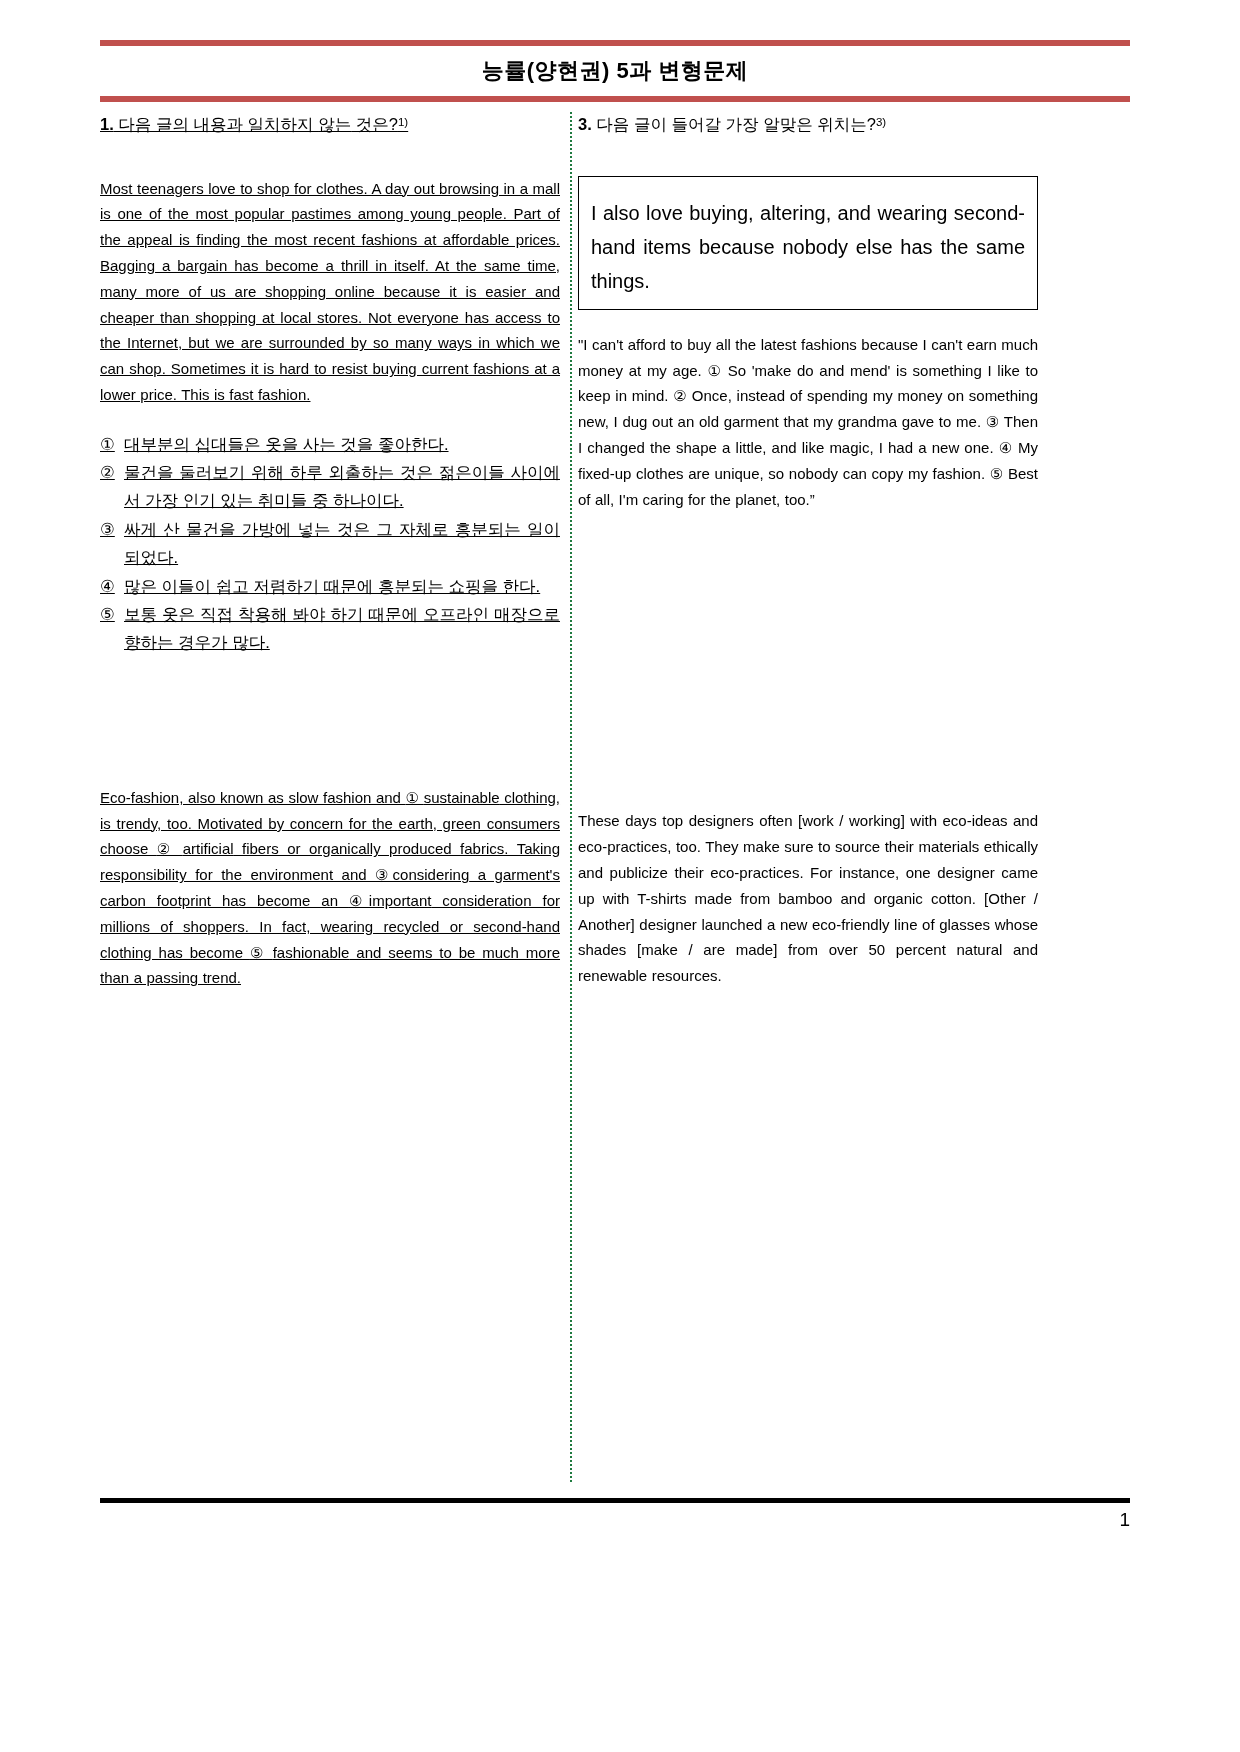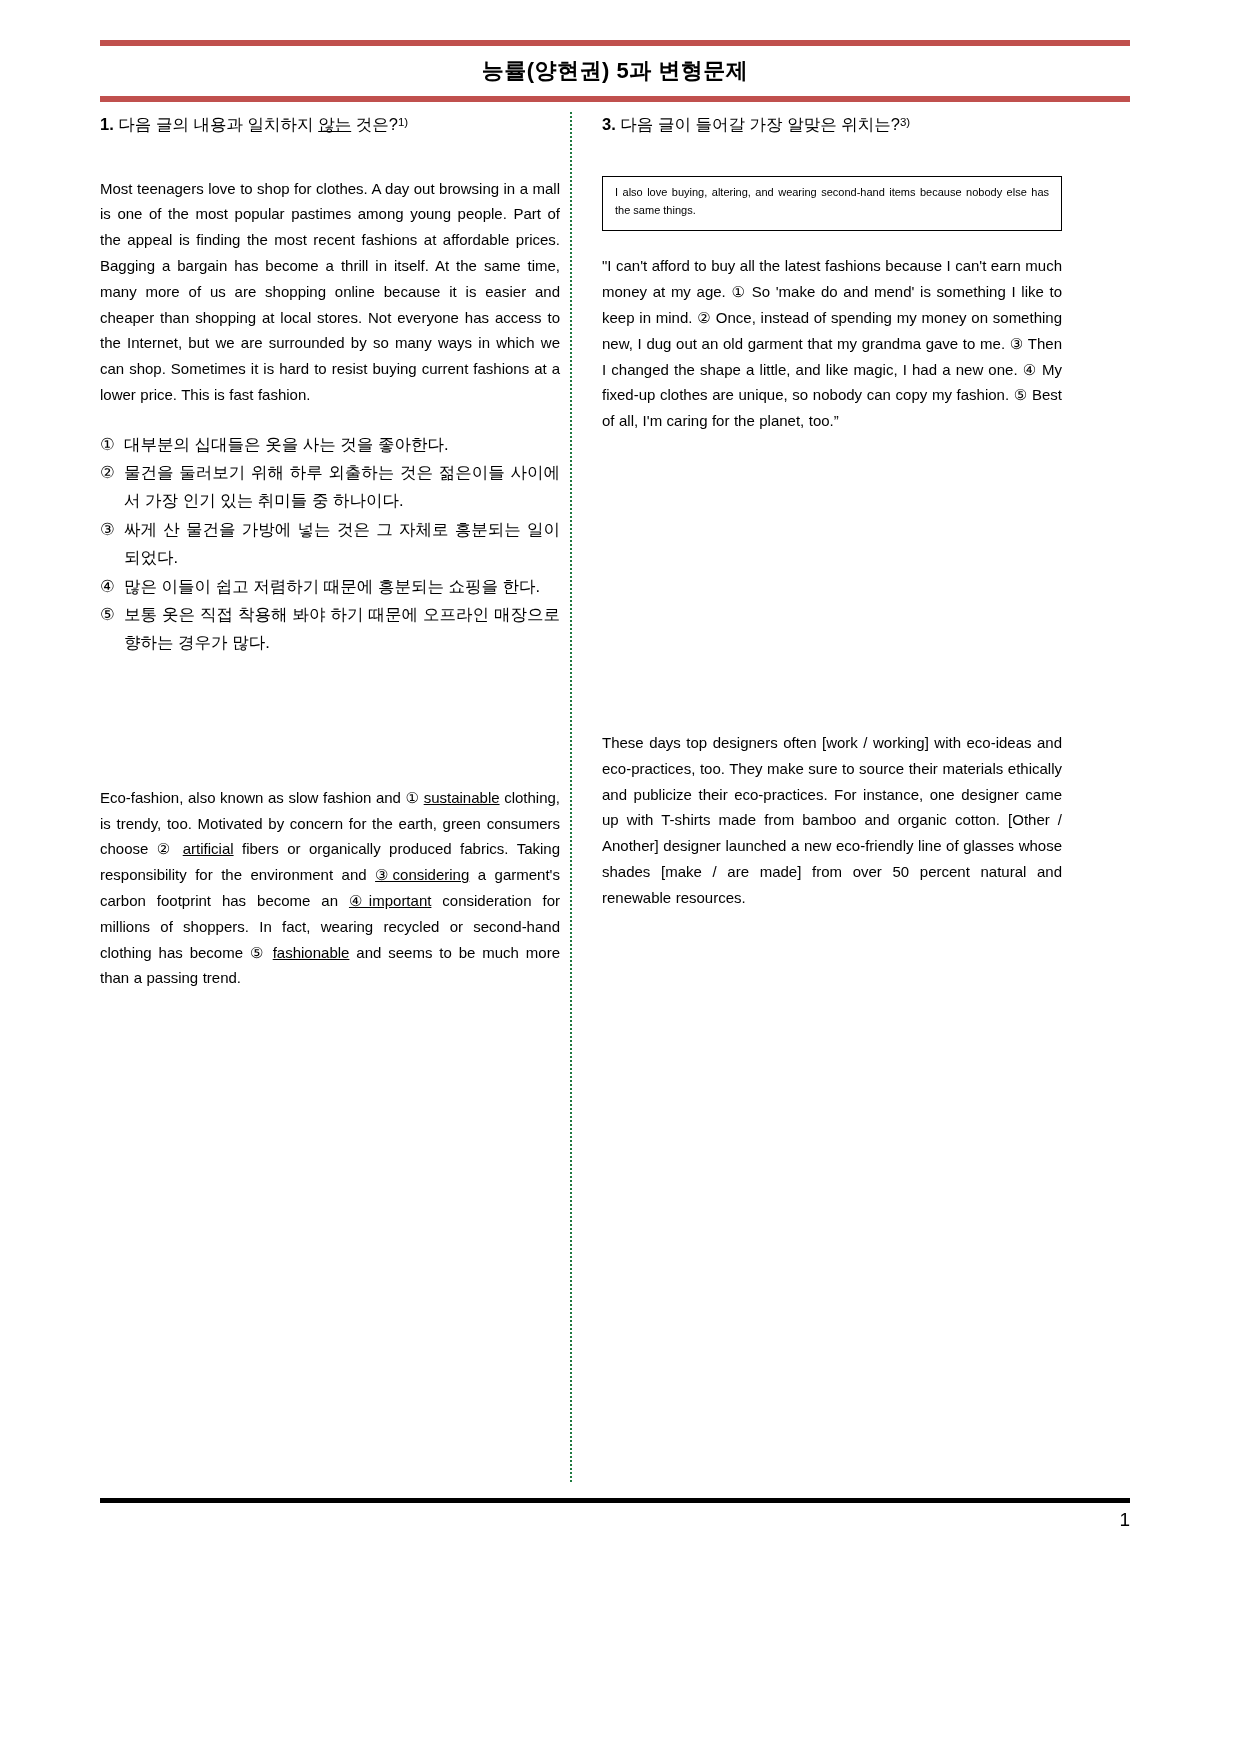--- a/index.html
+++ b/index.html
@@ -54,22 +54,22 @@
     top: 112px;
     width: 1030px;
     height: 1370px;
   }
   .col {
     position: absolute;
     top: 0;
     width: 460px;
     height: 1370px;
   }
-  .col-left  { left: 0px; }
-  .col-right { left: 502px; }
+  .col-left  { left: 0px; text-decoration: underline; }
+  .col-right { left: 478px; }
 
   .divider {
     position: absolute;
     left: 470px;
     top: 0px;
     width: 0px;
     height: 1370px;
     border-left: 2px dotted #1f7a3f;
   }
 
@@ -97,22 +97,22 @@
     text-align: justify;
     text-justify: inter-word;
     margin: 0;
     word-spacing: 0.02em;
   }
   .passage .u { text-decoration: underline; }
   .passage .b { font-weight: normal; }
 
   .boxed {
     border: 1.5px solid #000000;
-    padding: 6px 12px 10px 12px;
-    font-size: 11px;
+    padding: 19px 12px 10px 12px;
+    font-size: 20px;
     line-height: 1.72;
     text-align: justify;
     text-justify: inter-word;
     box-sizing: border-box;
   }
 
   ul.choices {
     list-style: none;
     margin: 0;
     padding: 0;

